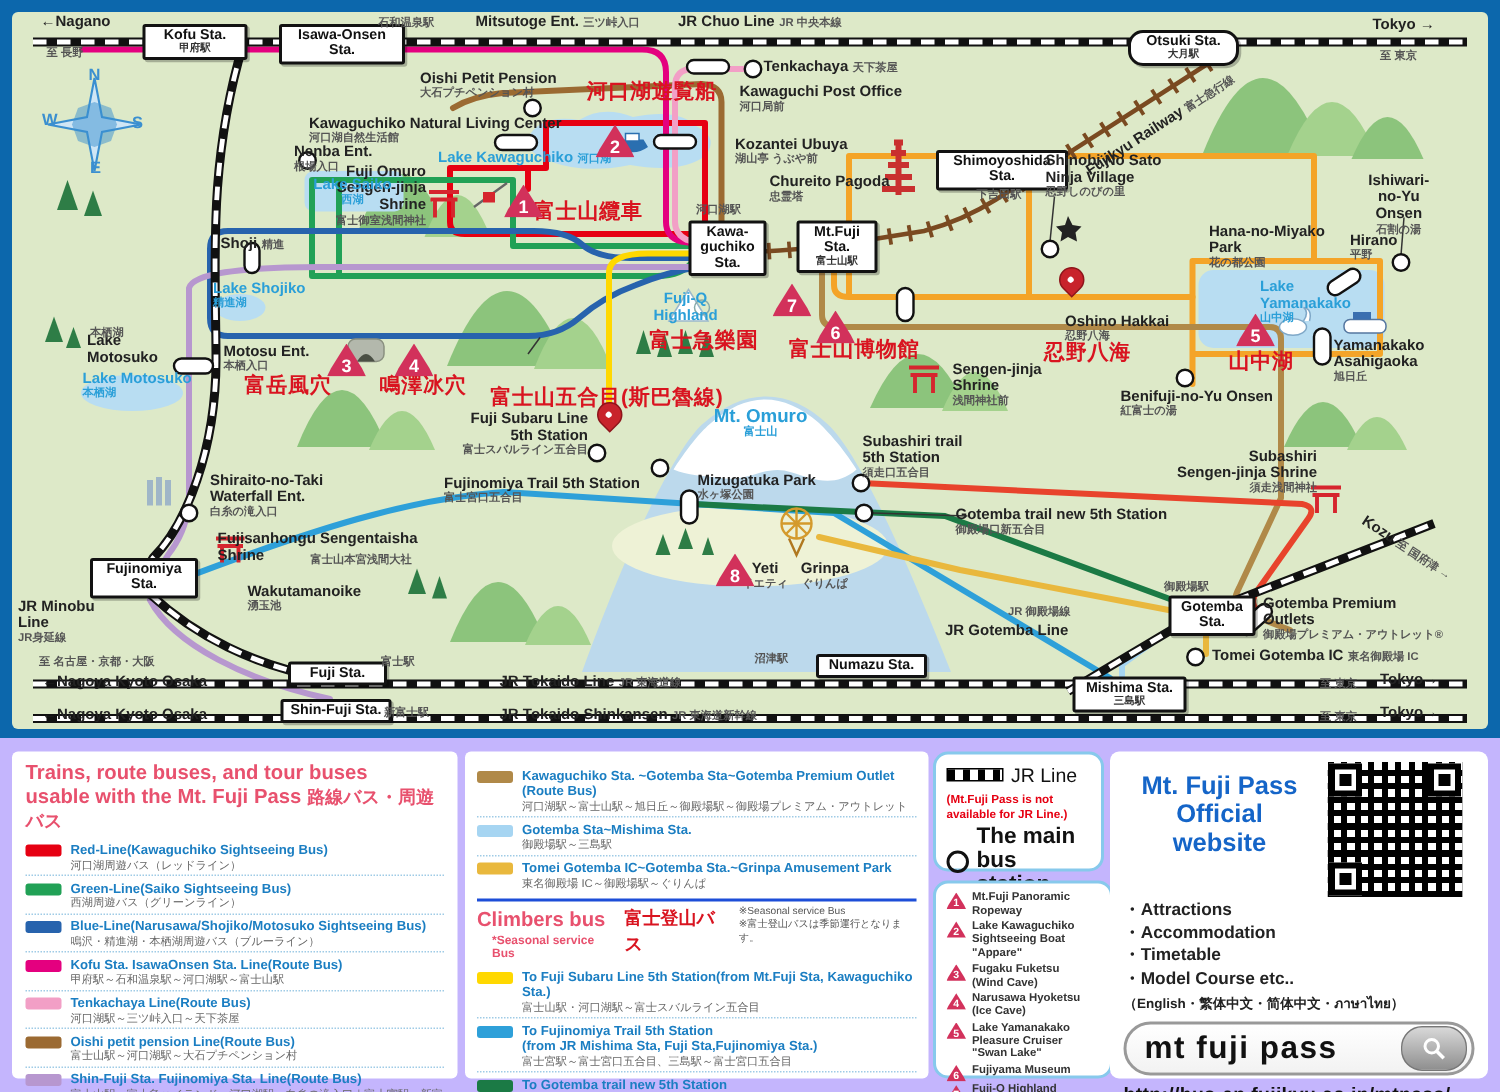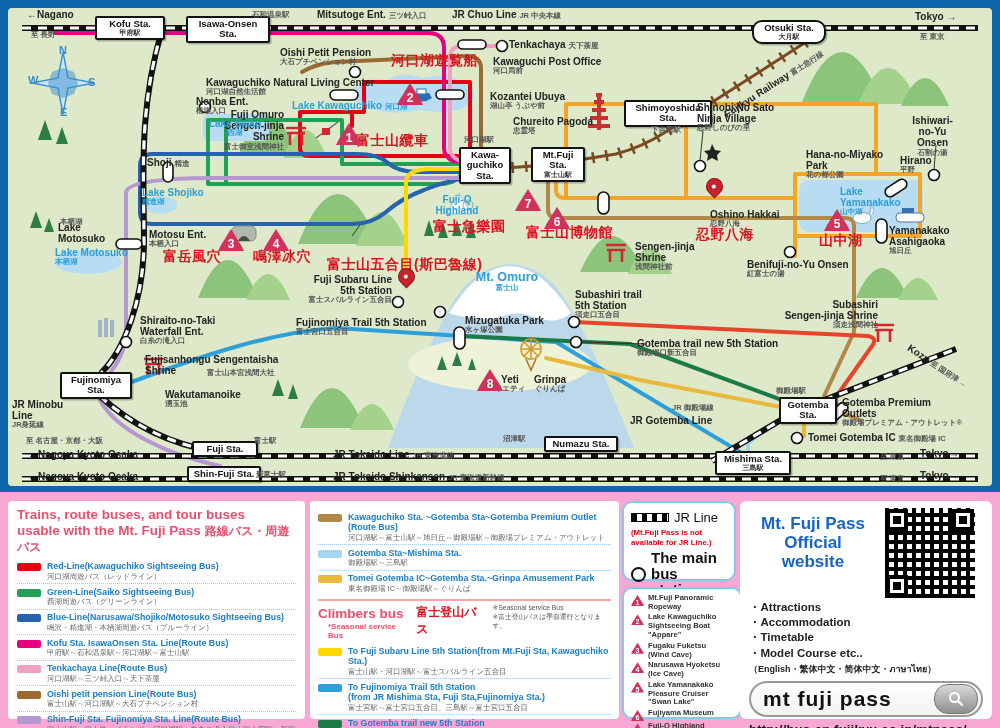--- a/index.html
+++ b/index.html
@@ -32,37 +32,37 @@
        clip-path:polygon(50% 0,90% 76%,100% 100%,0 100%,10% 76%);}
   .badge .num{position:absolute;left:0;right:0;bottom:0;text-align:center;color:#fff;font-size:12px;font-weight:bold;}
   .pin{position:absolute;width:15px;height:15px;background:#c8232b;border-radius:50% 50% 50% 0;
        transform:rotate(-45deg);border:1px solid #8e151b;z-index:6;}
   .pin::after{content:"";position:absolute;left:4.5px;top:4.5px;width:4px;height:4px;background:#fff;border-radius:50%;}
   .compass{position:absolute;left:28px;top:46px;width:70px;height:74px;color:#3a8fd0;font-weight:bold;font-size:11px;}
   .compass span{position:absolute;}
   .compass .cn{left:31px;top:-2px;} .compass .cw{left:0px;top:28px;}
   .compass .cs{left:60px;top:30px;} .compass .ce{left:32px;top:60px;}
   
-  .band{position:absolute;left:0;top:492px;width:1000px;height:236px;background:#f9a8d4;}
+  .band{position:absolute;left:0;top:492px;width:1000px;height:236px;background:#c4b5fd;}
   .panel{position:absolute;background:#fff;border-radius:4px;box-sizing:border-box;}
   .p-left{left:8px;top:9px;width:297px;height:218px;padding:6px 9px;}
   .p-mid{left:310px;top:9px;width:309px;height:218px;padding:5px 8px;}
   .p-site{left:740px;top:9px;width:252px;height:218px;padding:7px 9px;border-radius:6px;}
   .bx{position:absolute;background:#fff;border:2px solid #87c9ec;border-radius:10px;box-sizing:border-box;padding:5px 7px;}
   .bx-jr{left:622px;top:9px;width:114px;height:80px;}
   .bx-at{left:622px;top:95px;width:120px;height:132px;}
   .lt-title{color:#e8516e;font-weight:bold;font-size:13.5px;line-height:1.2;}
   .lt-title .jp2{font-size:12px;margin-left:4px;}
   .leg-list{margin-top:3px;}
   .leg-item{display:flex;padding:2.5px 0;align-items:flex-start;}
   .leg-item + .leg-item{border-top:1px dotted #9fcbe6;}
   .chip{width:24px;height:8px;border-radius:2px;margin:2px 6px 0 0;flex:none;}
   .leg-en{color:#1b7ec2;font-weight:bold;font-size:8.8px;line-height:1.2;white-space:pre-line;display:block;}
   .leg-jp{color:#666;font-size:7.5px;line-height:1.2;display:block;}
-  .climb-hdr{border-top:2px solid #fca5a5;margin-top:4px;padding-top:3px;display:flex;align-items:flex-start;}
+  .climb-hdr{border-top:2px solid #1d4ed8;margin-top:4px;padding-top:3px;display:flex;align-items:flex-start;}
   .climb-en{color:#e8516e;font-weight:bold;font-size:13.5px;line-height:1;}
   .climb-sub{color:#e8516e;font-weight:bold;font-size:8px;display:block;margin-left:10px;}
   .climb-jp{color:#d91420;font-weight:bold;font-size:12px;margin-left:6px;}
   .climb-note{color:#555;font-size:6.8px;margin-left:6px;white-space:pre-line;line-height:1.3;}
   .rail-glyph{display:inline-block;width:36px;height:7px;border:1px solid #000;background:
      repeating-linear-gradient(90deg,#000 0 5px,#fff 5px 10px);vertical-align:middle;margin-right:5px;}
   .jr-label{font-size:13px;font-weight:normal;color:#111;vertical-align:middle;}
   .jr-note{color:#e60012;font-size:7.8px;font-weight:bold;white-space:pre-line;line-height:1.25;margin-top:2px;}
   .busrow{display:flex;align-items:center;margin-top:3px;}
   .buscirc{width:11px;height:11px;border:2.5px solid #111;border-radius:50%;margin-right:5px;flex:none;}

